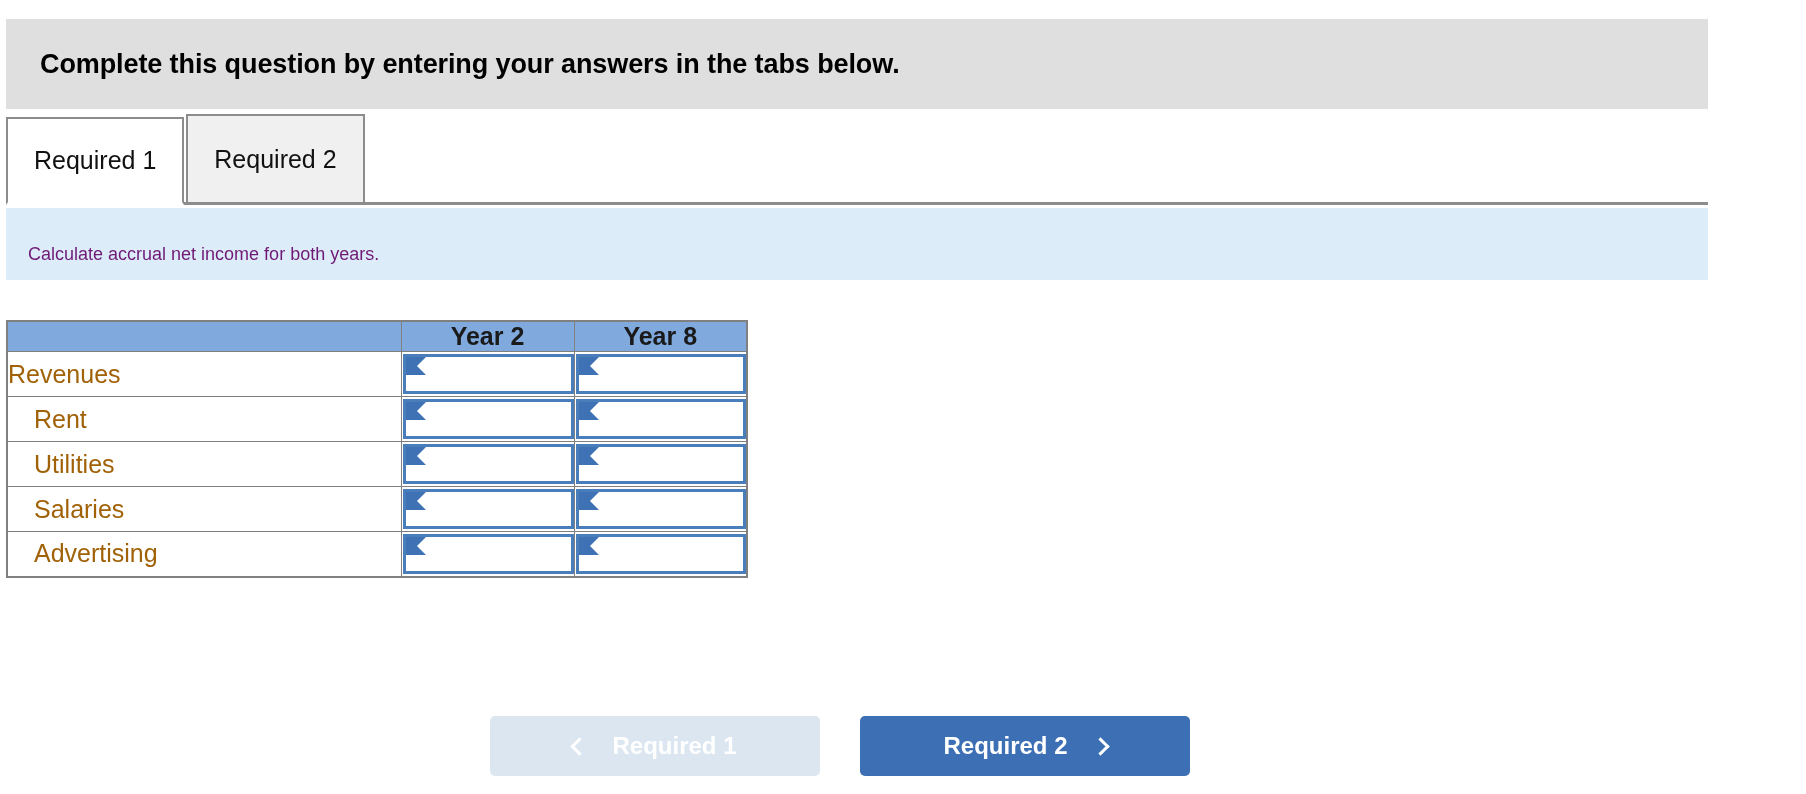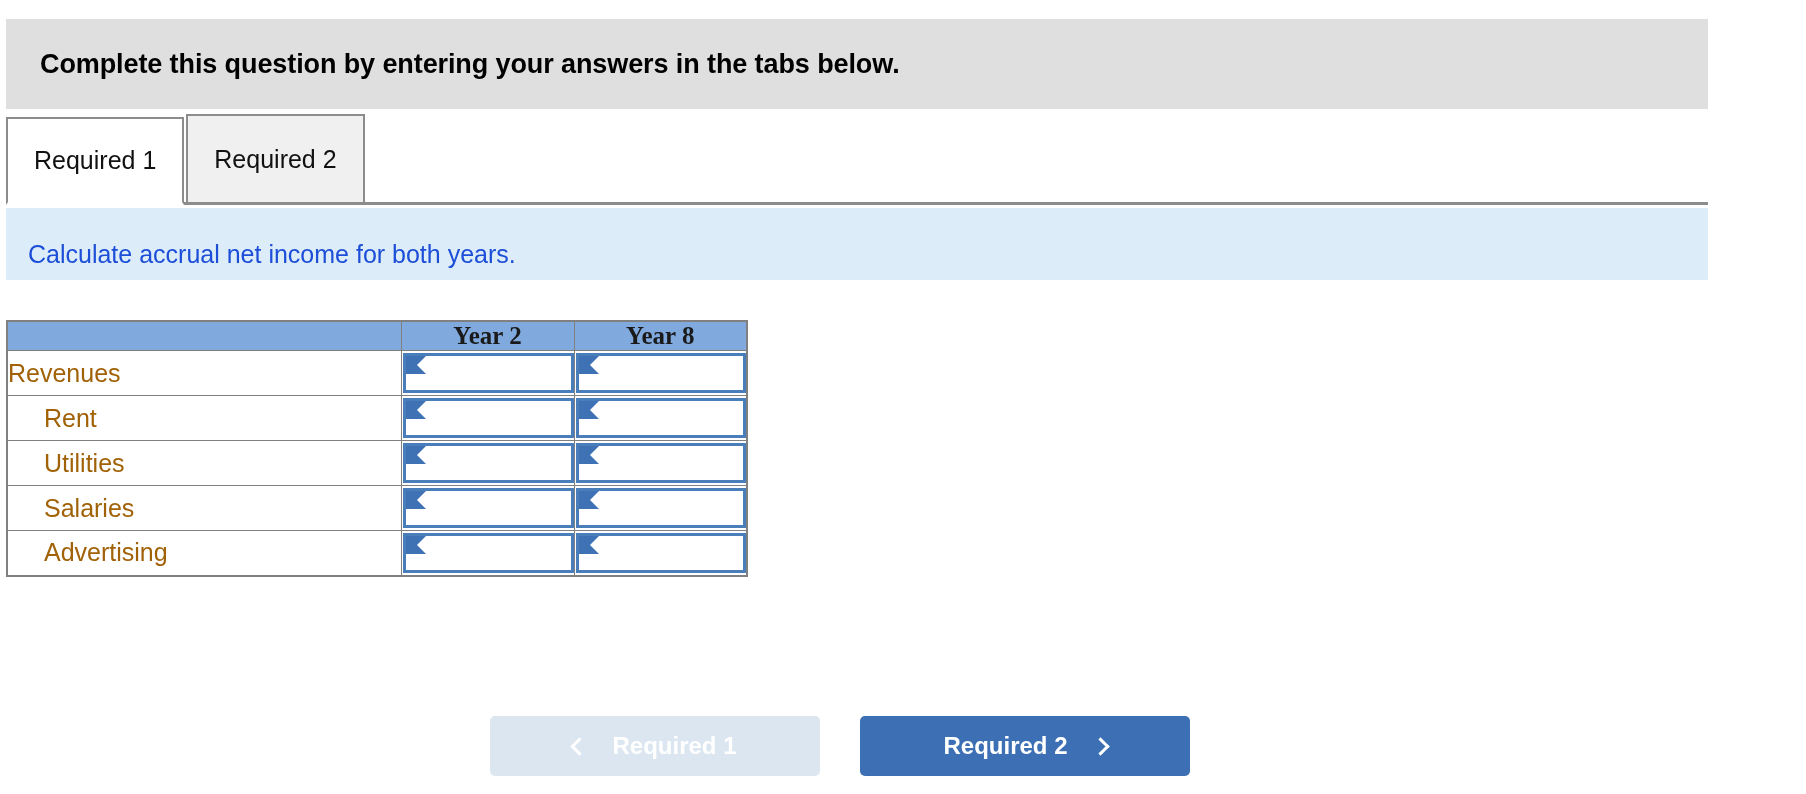--- a/index.html
+++ b/index.html
@@ -81,22 +81,22 @@
     left: 6px;
     top: 208px;
     width: 1702px;
     height: 72px;
     background: #dcecf9;
     display: flex;
     align-items: center;
     padding-left: 22px;
   }
   .sub-instruction-text {
-    font-size: 25px;
-    color: #1d4ed8;
+    font-size: 18px;
+    color: #701a75;
     margin-top: 21px;
   }
 
   
   .worksheet {
     position: absolute;
     left: 6px;
     top: 320px;
     width: 742px;
     border-collapse: collapse;
@@ -113,34 +113,33 @@
     margin: 0;
   }
 
   .worksheet thead th {
     background: #80aade;
     color: #1a1a1a;
     font-size: 25px;
     font-weight: bold;
     text-align: center;
     height: 27px;
-    font-family: Liberation Serif, serif;
   }
   .worksheet thead th.blank-head { background: #80aade; }
 
   .row-label {
     font-size: 25px;
     color: #a16207;
     text-align: left;
     padding-left: 8px;
     white-space: nowrap;
     vertical-align: middle;
     background: #ffffff;
   }
-  .row-label.indent-1 { padding-left: 36px; }
+  .row-label.indent-1 { padding-left: 26px; }
   .row-label.indent-2 { padding-left: 60px; }
 
   td.cell {
     background: #ffffff;
     position: relative;
     vertical-align: middle;
   }
 
   
   .input-box {

